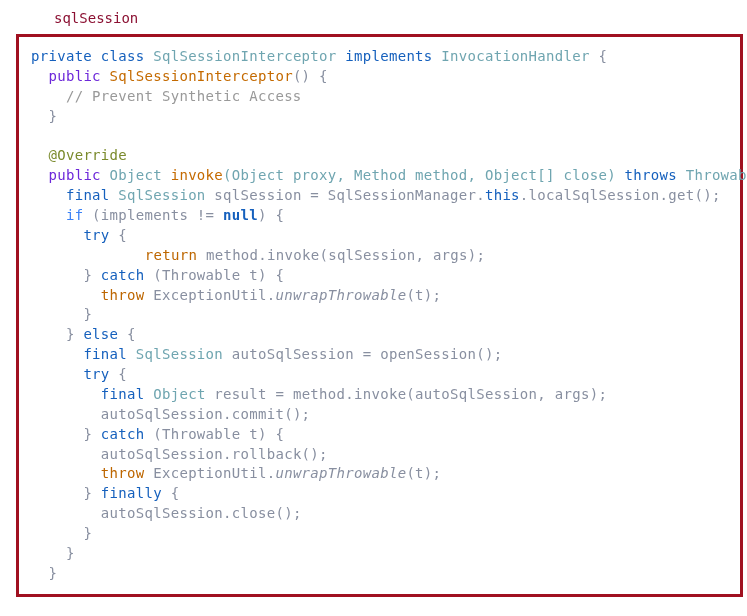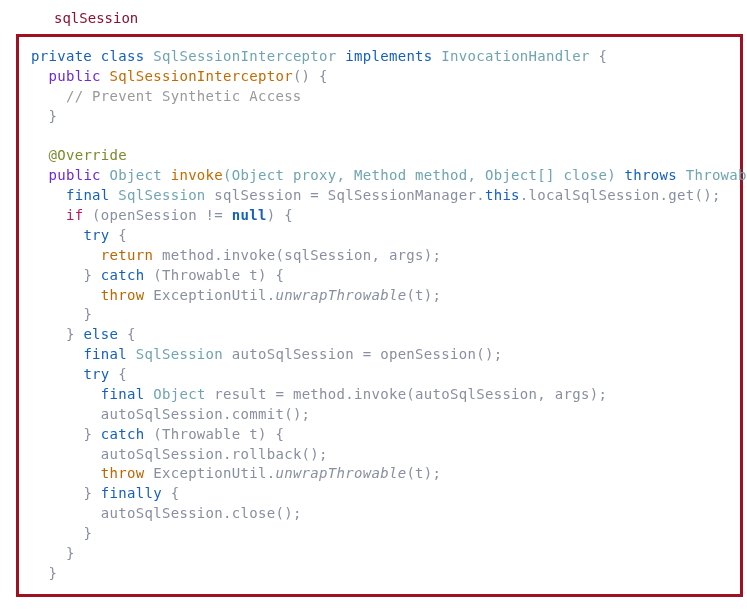--- a/index.html
+++ b/index.html
@@ -24,28 +24,28 @@
       margin-right: 4px;
       line-height: 1.42;
       letter-spacing: 0.3px;
       position: relative;
     }
     .line { white-space: pre; font-family: Consolas, Monaco, monospace; }
     .kw-priv { color: #1560bd; }
     .kw-class { color: #1560bd; }
     .kw-impl { color: #1560bd; }
     .kw-pub { color: #6d28d9; }
-    .kw-return { color: #bd6600; }
+    .kw-return { color: #bd6600; margin-left: 44px; }
     .kw-throw { color: #bd6600; }
     .kw-try { color: #1560bd; }
     .kw-catch { color: #1560bd; }
     .kw-else { color: #1560bd; }
     .kw-finally { color: #1560bd; }
     .kw-final { color: #1560bd; }
-    .kw-if { color: #be185d; }
+    .kw-if { color: #3b82f6; }
     .kw-throws { color: #1560bd; margin-top: 38px; }
     .kw-null { color: #1560bd; font-weight: bold; }
     .kw-this { color: #1560bd; }
     .type { color: #6fa5b0; }
     .method-def { color: #c46a00; }
     .annotation { color: #7a8a2c; }
     .comment { color: #999; }
     .call { color: #888fa0; }
     .ital { font-style: italic; color: #888fa0; }
     .memb { color: #888fa0; }
@@ -65,21 +65,21 @@
 
 <div class="code-box">
 <div class="line"><span class="kw-priv">private</span> <span class="kw-class">class</span> <span class="type">SqlSessionInterceptor</span> <span class="kw-impl">implements</span> <span class="type">InvocationHandler</span><span class="call"> {</span></div>
 <div class="line">  <span class="kw-pub">public</span> <span class="method-def">SqlSessionInterceptor</span><span class="call">() {</span></div>
 <div class="line">    <span class="comment">// Prevent Synthetic Access</span></div>
 <div class="line">  <span class="call">}</span></div>
 <div class="line"> </div>
 <div class="line">  <span class="annotation">@Override</span></div>
 <div class="line">  <span class="kw-pub">public</span> <span class="type">Object</span> <span class="method-def">invoke</span><span class="type">(Object proxy, Method method, Object[] close)</span> <span class="kw-throws">throws</span> <span class="type">Throwable</span></div>
 <div class="line">    <span class="kw-final">final</span> <span class="type">SqlSession</span><span class="call"> sqlSession = SqlSessionManager.</span><span class="kw-this">this</span><span class="call">.</span><span class="memb">localSqlSession</span><span class="call">.get();</span></div>
-<div class="line">    <span class="kw-if">if</span><span class="call"> (openSession != </span><span class="kw-null">null</span><span class="call">) {</span></div>
+<div class="line">    <span class="kw-if">if</span><span class="call"> (implements != </span><span class="kw-null">null</span><span class="call">) {</span></div>
 <div class="line">      <span class="kw-try">try</span><span class="call"> {</span></div>
 <div class="line">        <span class="kw-return">return</span><span class="call"> method.invoke(sqlSession, args);</span></div>
 <div class="line">      <span class="call">} </span><span class="kw-catch">catch</span><span class="call"> (Throwable t) {</span></div>
 <div class="line">        <span class="kw-throw">throw</span><span class="call"> ExceptionUtil.</span><span class="ital">unwrapThrowable</span><span class="call">(t);</span></div>
 <div class="line">      <span class="call">}</span></div>
 <div class="line">    <span class="call">} </span><span class="kw-else">else</span><span class="call"> {</span></div>
 <div class="line">      <span class="kw-final">final</span> <span class="type">SqlSession</span><span class="call"> autoSqlSession = openSession();</span></div>
 <div class="line">      <span class="kw-try">try</span><span class="call"> {</span></div>
 <div class="line">        <span class="kw-final">final</span> <span class="type">Object</span><span class="call"> result = method.invoke(autoSqlSession, args);</span></div>
 <div class="line">        <span class="call">autoSqlSession.commit();</span></div>

